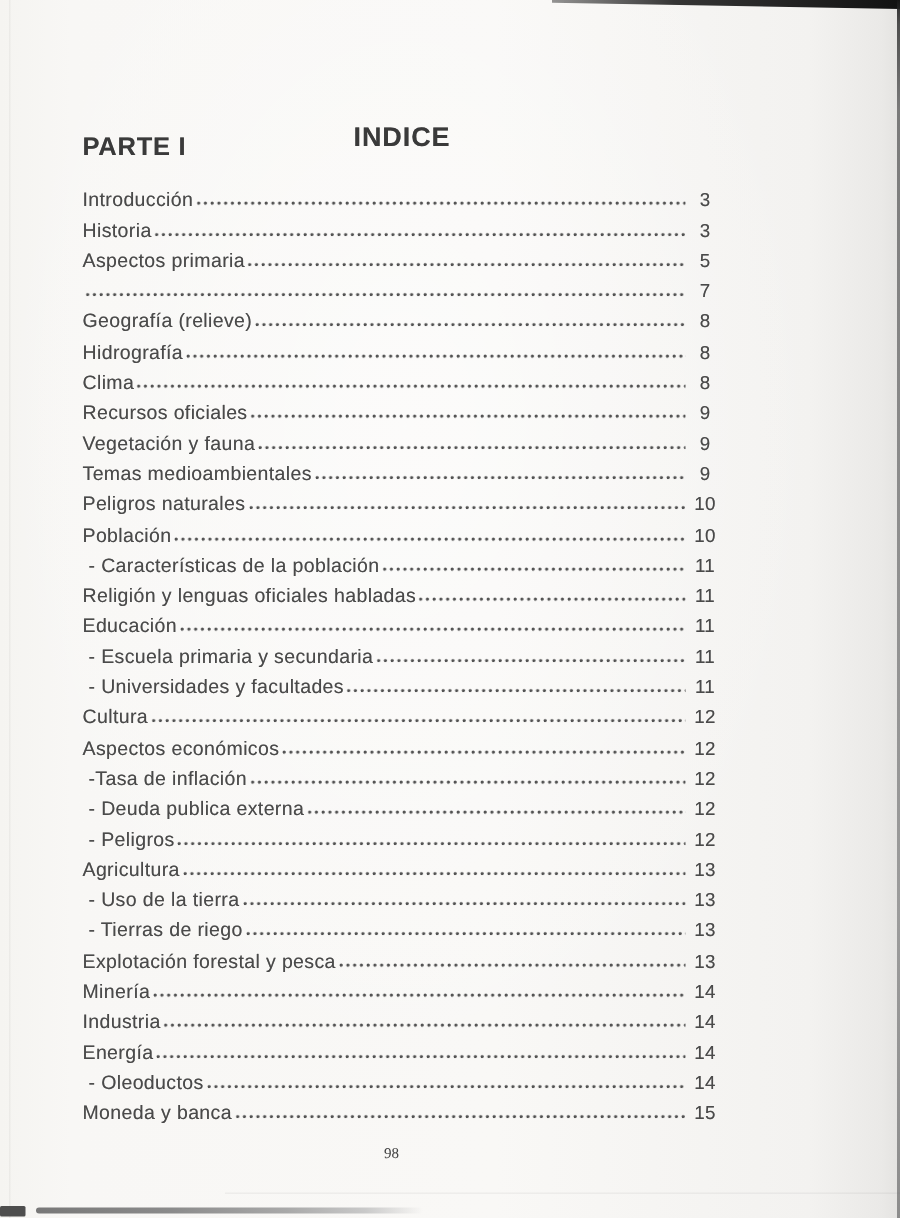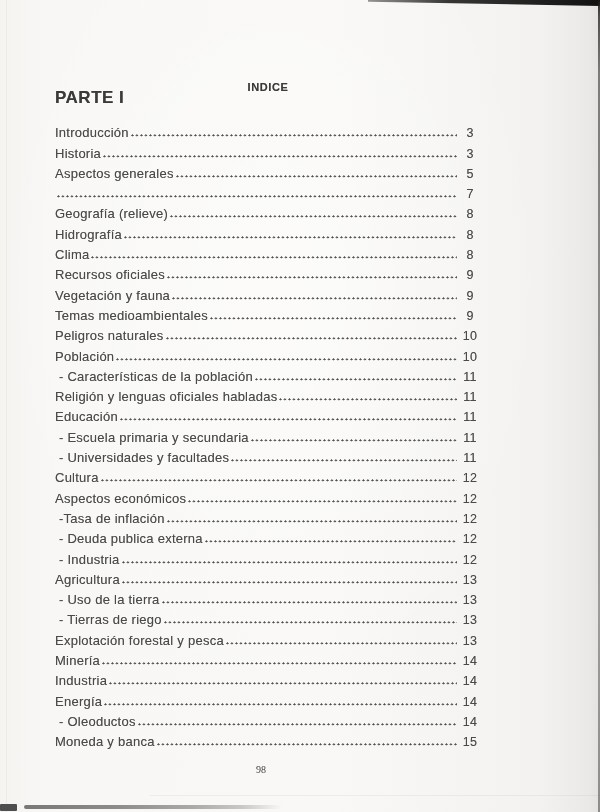--- a/index.html
+++ b/index.html
@@ -10,21 +10,21 @@
     overflow:hidden;
     background:
       radial-gradient(ellipse at 45% 35%, rgba(255,255,255,0.5) 0%, rgba(255,255,255,0) 60%),
       linear-gradient(90deg, #f5f4f1 0%, #f8f7f5 8%, #f9f8f6 55%, #f3f2f0 90%, #eae9e7 98%, #e3e2e0 100%);
     font-family:"Liberation Sans", sans-serif;
     color:var(--ink,#4a4a4a);
   }
   .doc-title{
     position:absolute; top:81px; left:55px; width:426px;
     text-align:center;
-    font-size:11px; font-weight:bold; letter-spacing:0.6px;
+    font-size:18px; font-weight:bold; letter-spacing:0.6px;
     color:var(--heading-ink,#3a3a3a);
     text-shadow:0 0 0.4px rgba(55,55,55,0.55);
   }
   .part-heading{
     position:absolute; top:88px; left:55px;
     font-size:17px; font-weight:bold; letter-spacing:0.5px;
     color:var(--heading-ink,#3a3a3a);
     text-shadow:0 0 0.4px rgba(55,55,55,0.55);
   }
   .toc{
@@ -107,21 +107,21 @@
     <span class="num">3</span>
   </div>
 
   <div class="row">
     <span class="lbl">Historia</span>
     <span class="dots"></span>
     <span class="num">3</span>
   </div>
 
   <div class="row">
-    <span class="lbl">Aspectos generales</span>
+    <span class="lbl">Aspectos primaria</span>
     <span class="dots"></span>
     <span class="num">5</span>
   </div>
 
   <div class="row">
     <span class="dots"></span>
     <span class="num">7</span>
   </div>
 
   <div class="row">
@@ -220,21 +220,21 @@
     <span class="num">12</span>
   </div>
 
   <div class="row sub">
     <span class="lbl">- Deuda publica externa</span>
     <span class="dots"></span>
     <span class="num">12</span>
   </div>
 
   <div class="row sub">
-    <span class="lbl">- Industria</span>
+    <span class="lbl">- Peligros</span>
     <span class="dots"></span>
     <span class="num">12</span>
   </div>
 
   <div class="row">
     <span class="lbl">Agricultura</span>
     <span class="dots"></span>
     <span class="num">13</span>
   </div>
 

